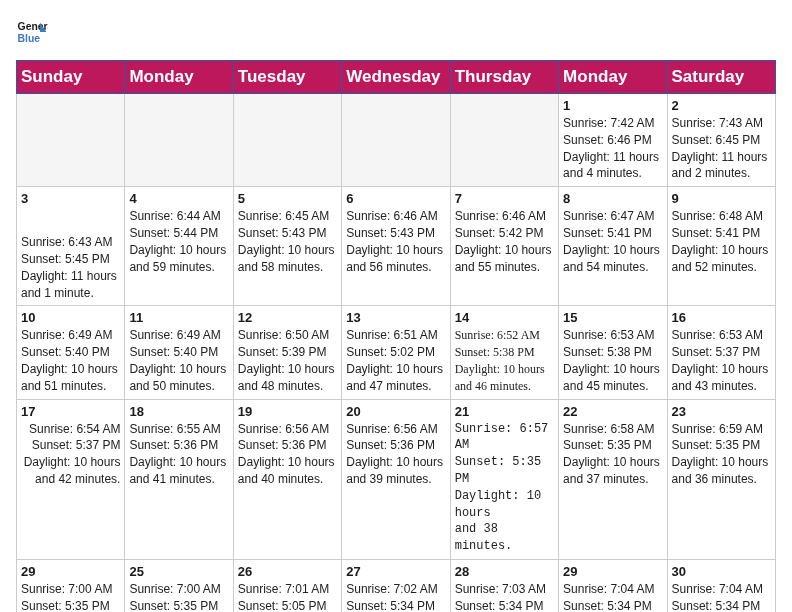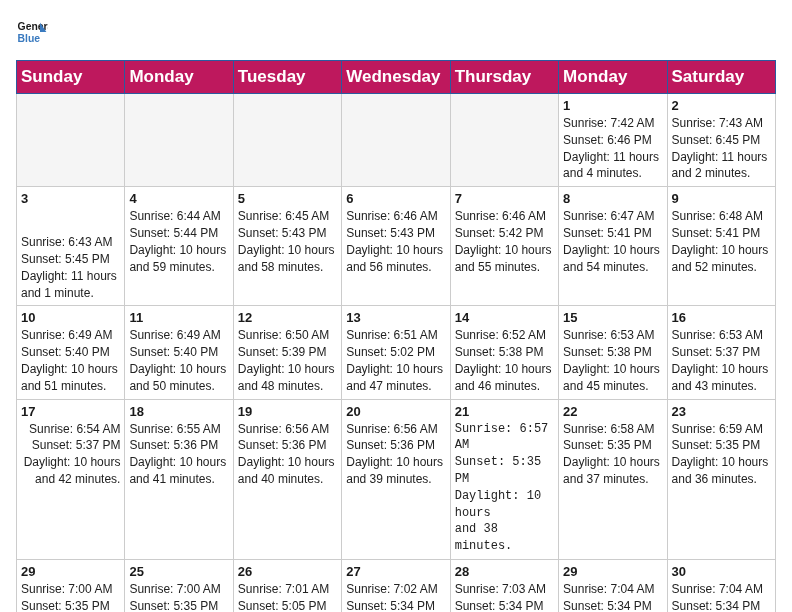--- a/index.html
+++ b/index.html
@@ -206,21 +206,21 @@
         </td>
         <td>
           <div class="day-num">13</div>
           <div class="day-info" style="white-space: pre-line;">Sunrise: 6:51 AM
 Sunset: 5:02 PM
 Daylight: 10 hours
 and 47 minutes.</div>
         </td>
         <td>
           <div class="day-num">14</div>
-          <div class="day-info" style="white-space: pre-line;">Sunrise: 6:52 AM
+          <div class="day-info" style="white-space: pre-line; font-family: Liberation Serif, serif;">Sunrise: 6:52 AM
 Sunset: 5:38 PM
 Daylight: 10 hours
 and 46 minutes.</div>
         </td>
         <td>
           <div class="day-num">15</div>
           <div class="day-info" style="white-space: pre-line;">Sunrise: 6:53 AM
 Sunset: 5:38 PM
 Daylight: 10 hours
 and 45 minutes.</div>

